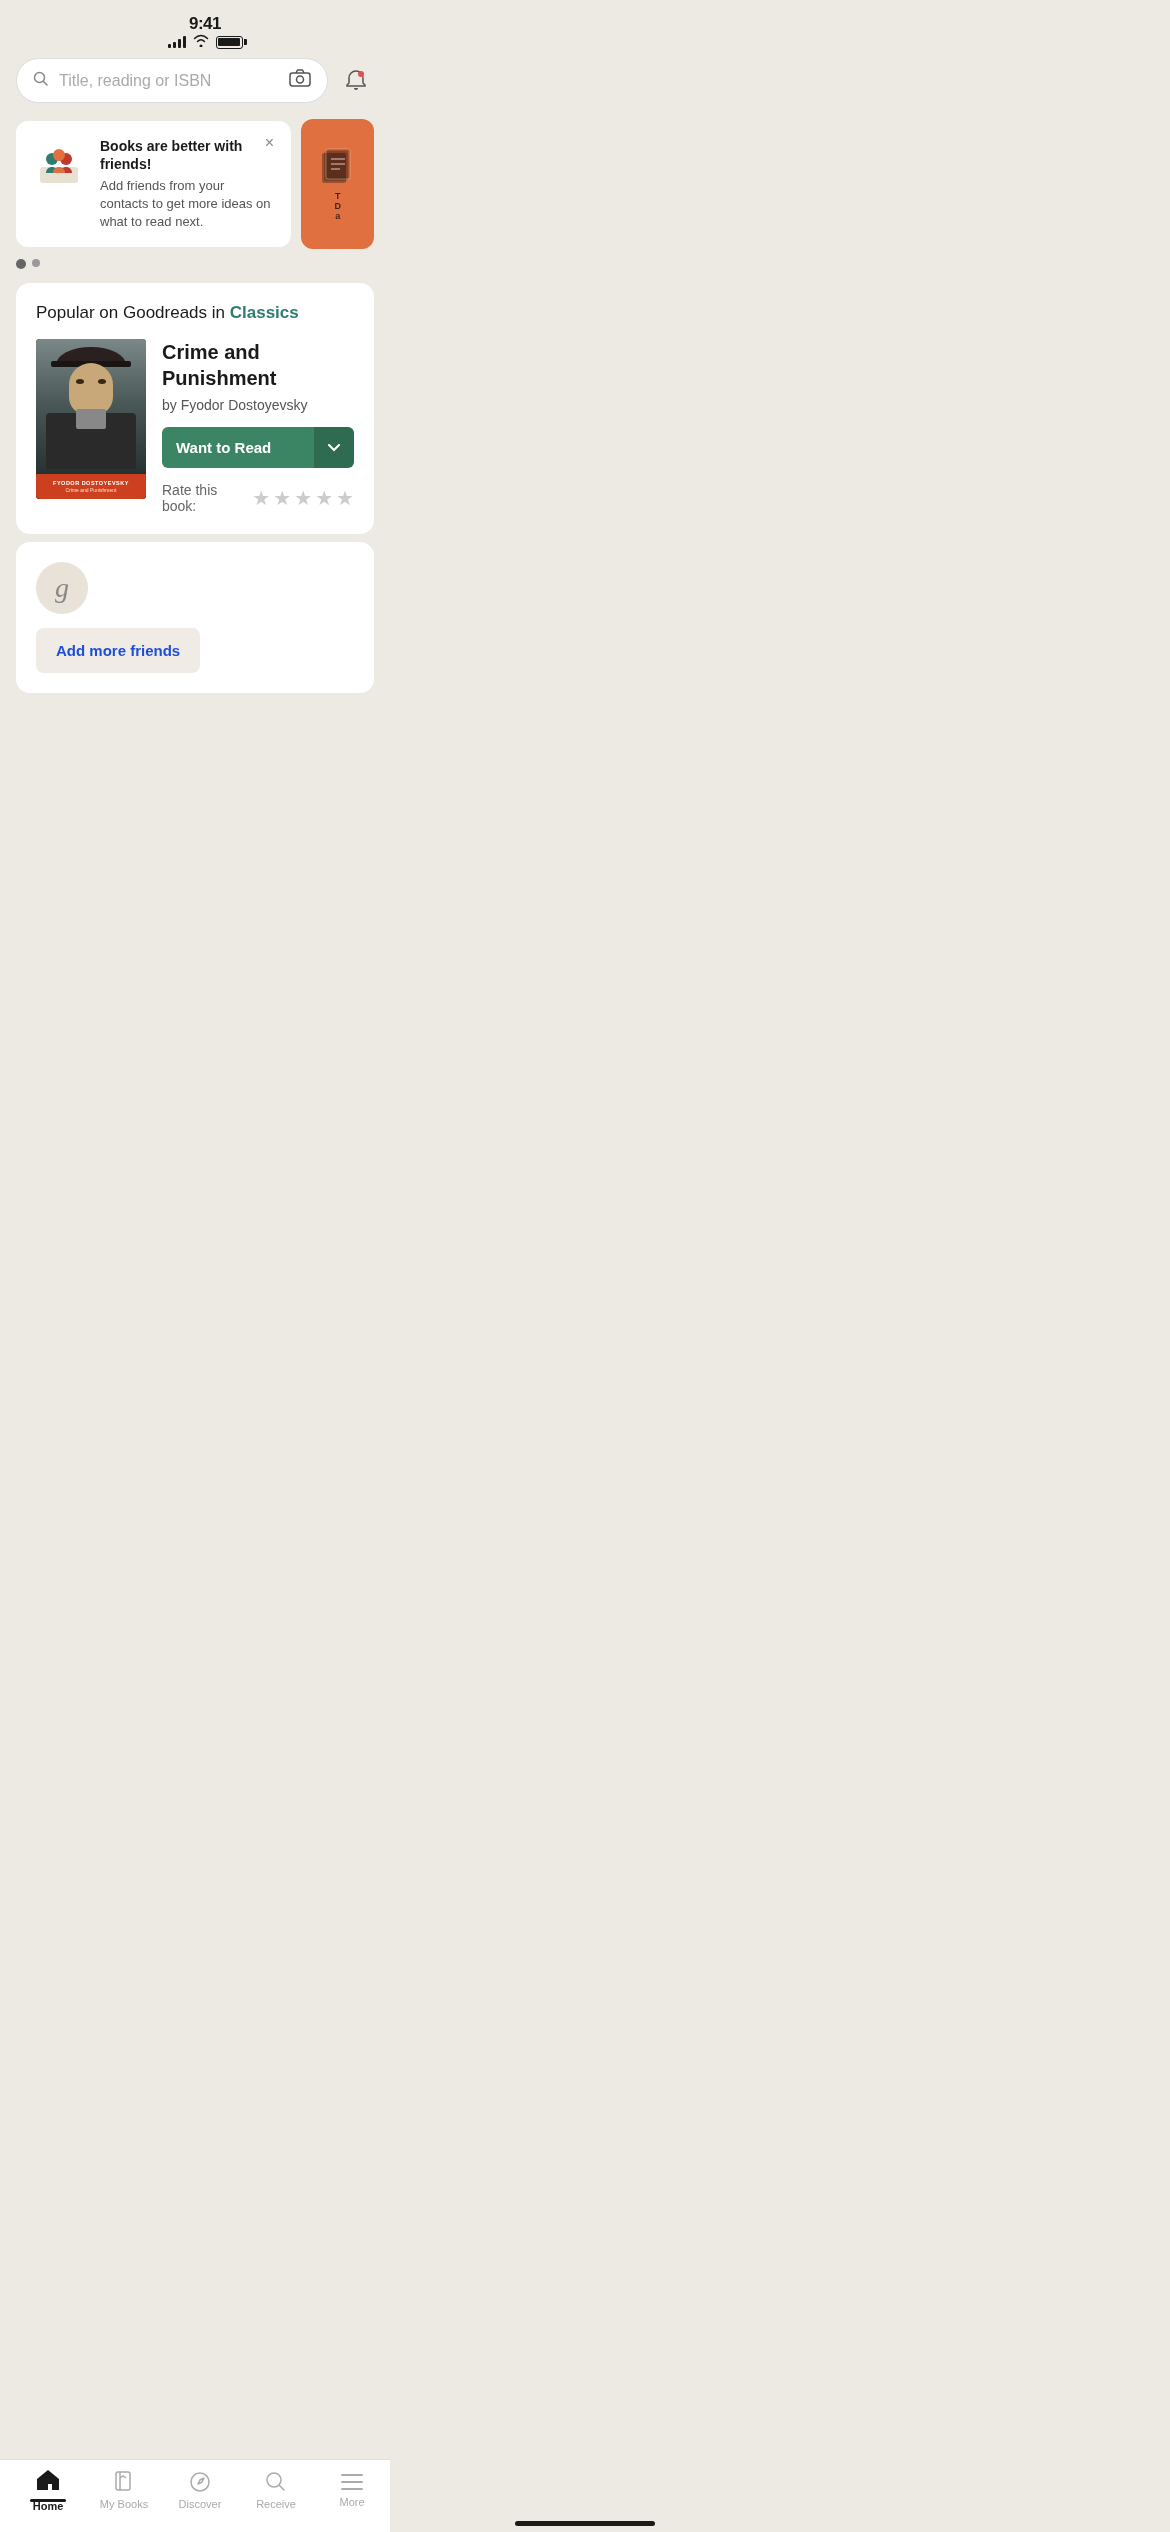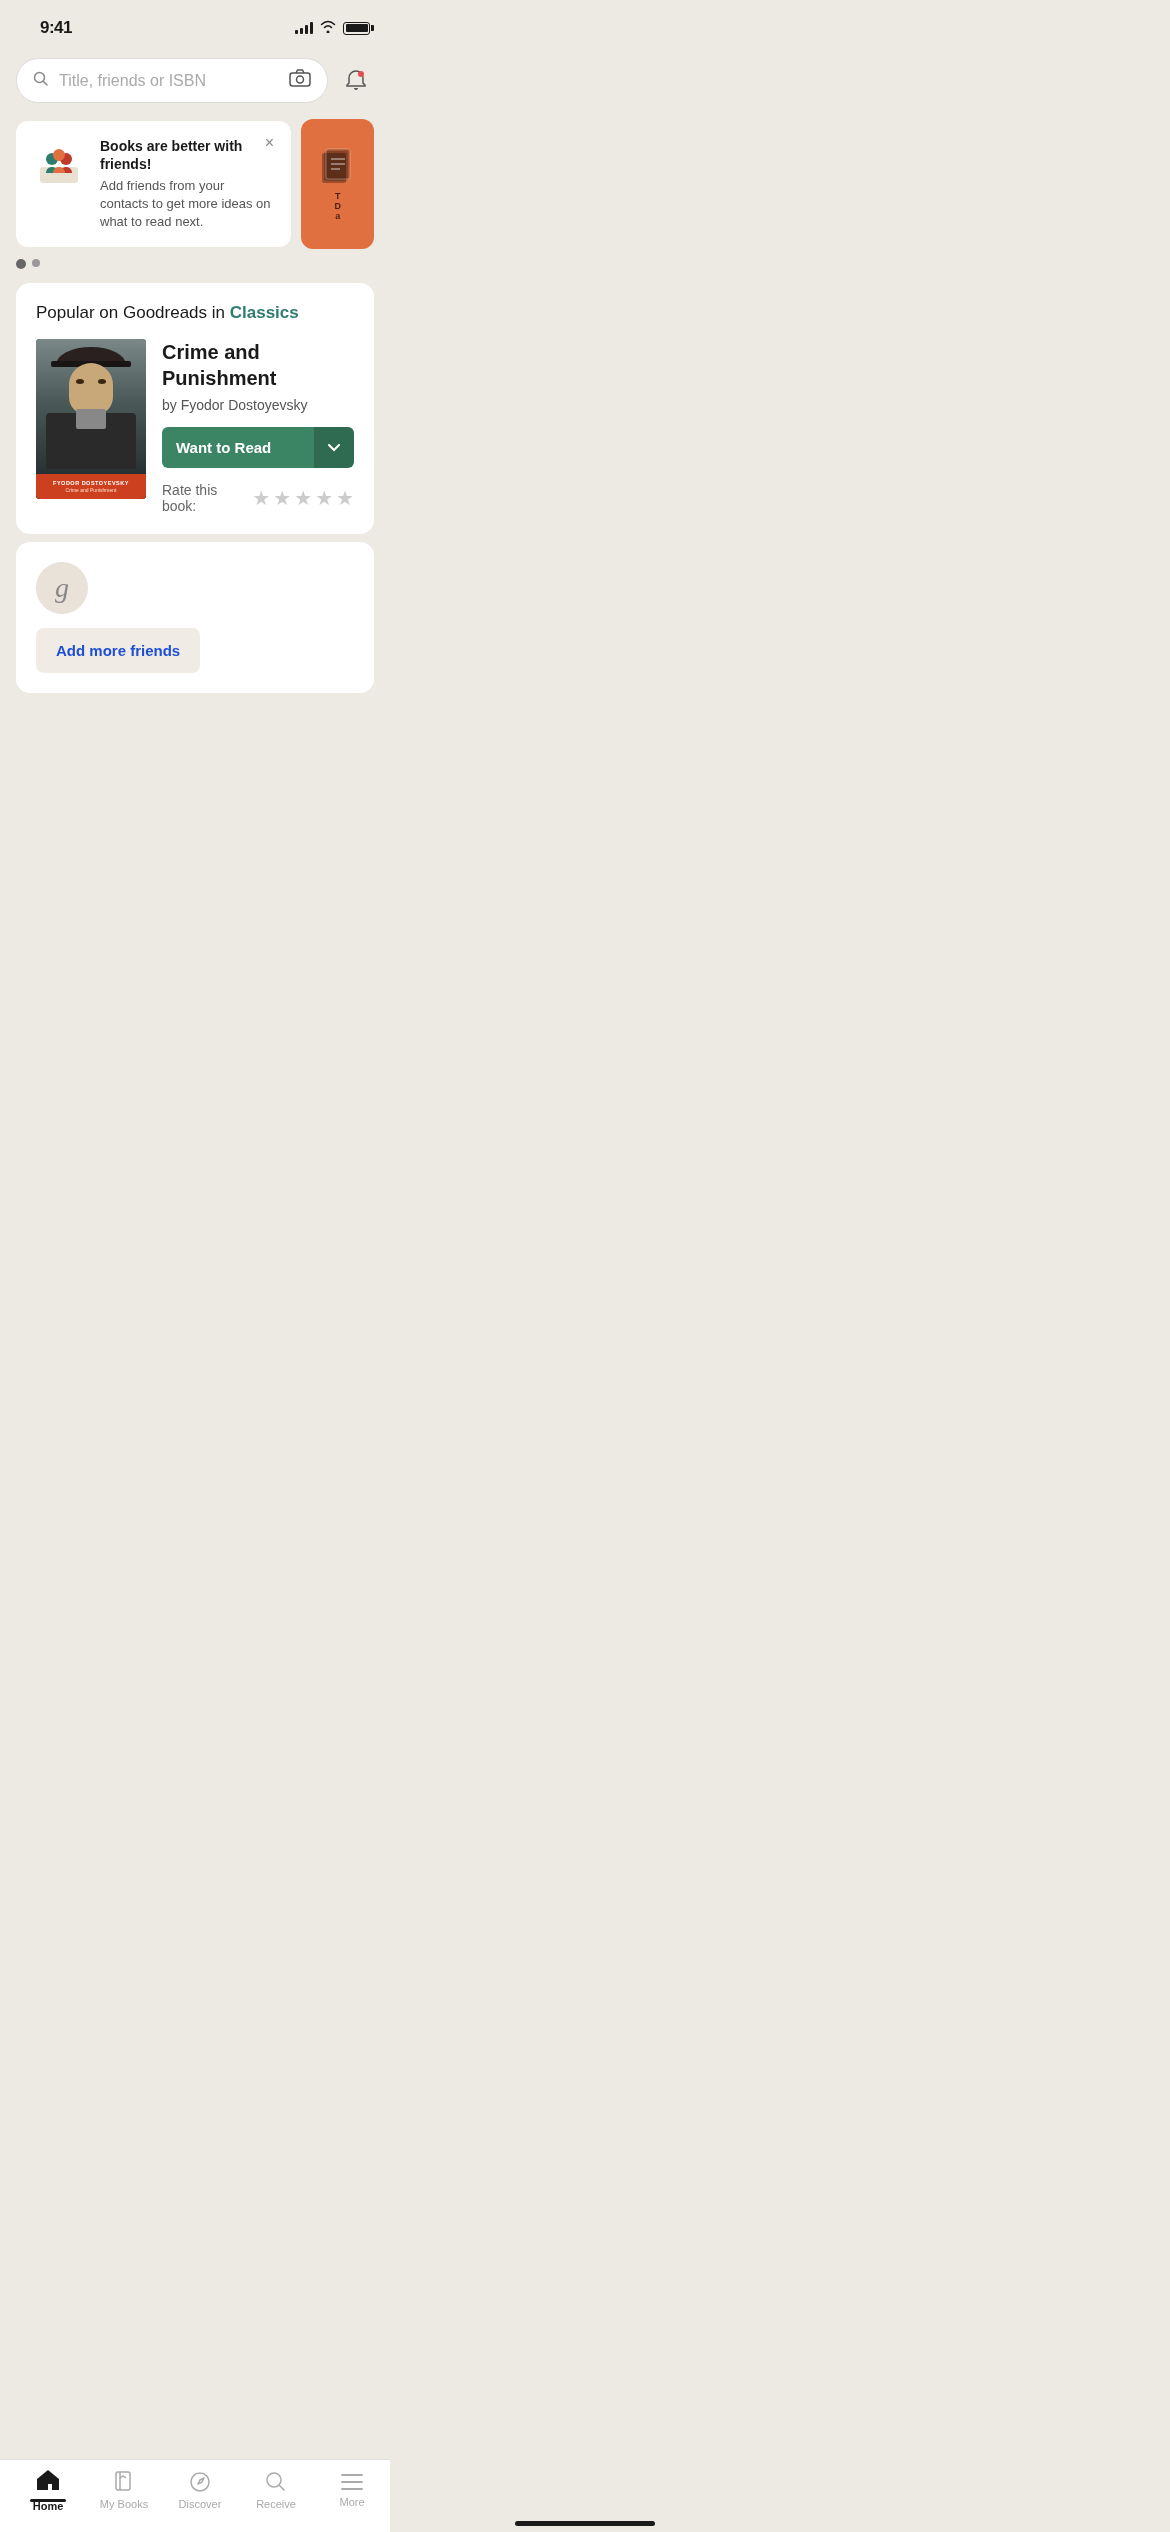--- a/index.html
+++ b/index.html
@@ -14,20 +14,21 @@
       overflow-x: hidden;
     }
 
     
     .status-bar {
       display: flex;
       justify-content: space-between;
       align-items: center;
       padding: 14px 20px 8px 40px;
       height: 50px;
+      flex-direction: column;
     }
     .status-time {
       font-size: 17px;
       font-weight: 600;
       color: #1a1a1a;
       letter-spacing: -0.5px;
     }
     .status-icons {
       display: flex;
       align-items: center;
@@ -456,21 +457,21 @@
 </div>
 
 <div class="search-area">
   <div class="search-bar">
     <span class="search-bar-icon">
       <svg width="16" height="16" viewBox="0 0 16 16" fill="none">
         <circle cx="6.5" cy="6.5" r="5" stroke="#888" stroke-width="1.5"></circle>
         <path d="M10.5 10.5L14 14" stroke="#888" stroke-width="1.5" stroke-linecap="round"></path>
       </svg>
     </span>
-    <span class="search-placeholder">Title, friends or ISBN</span>
+    <span class="search-placeholder">Title, reading or ISBN</span>
     <span class="camera-icon-btn">
       <svg width="22" height="18" viewBox="0 0 22 18" fill="none">
         <rect x="1" y="4" width="20" height="13" rx="2.5" stroke="#555" stroke-width="1.5"></rect>
         <circle cx="11" cy="10.5" r="3.5" stroke="#555" stroke-width="1.5"></circle>
         <path d="M7 4l1.5-3h5L15 4" stroke="#555" stroke-width="1.5" stroke-linejoin="round"></path>
       </svg>
     </span>
   </div>
   <div class="notification-btn">
     <svg width="22" height="24" viewBox="0 0 22 24" fill="none">

